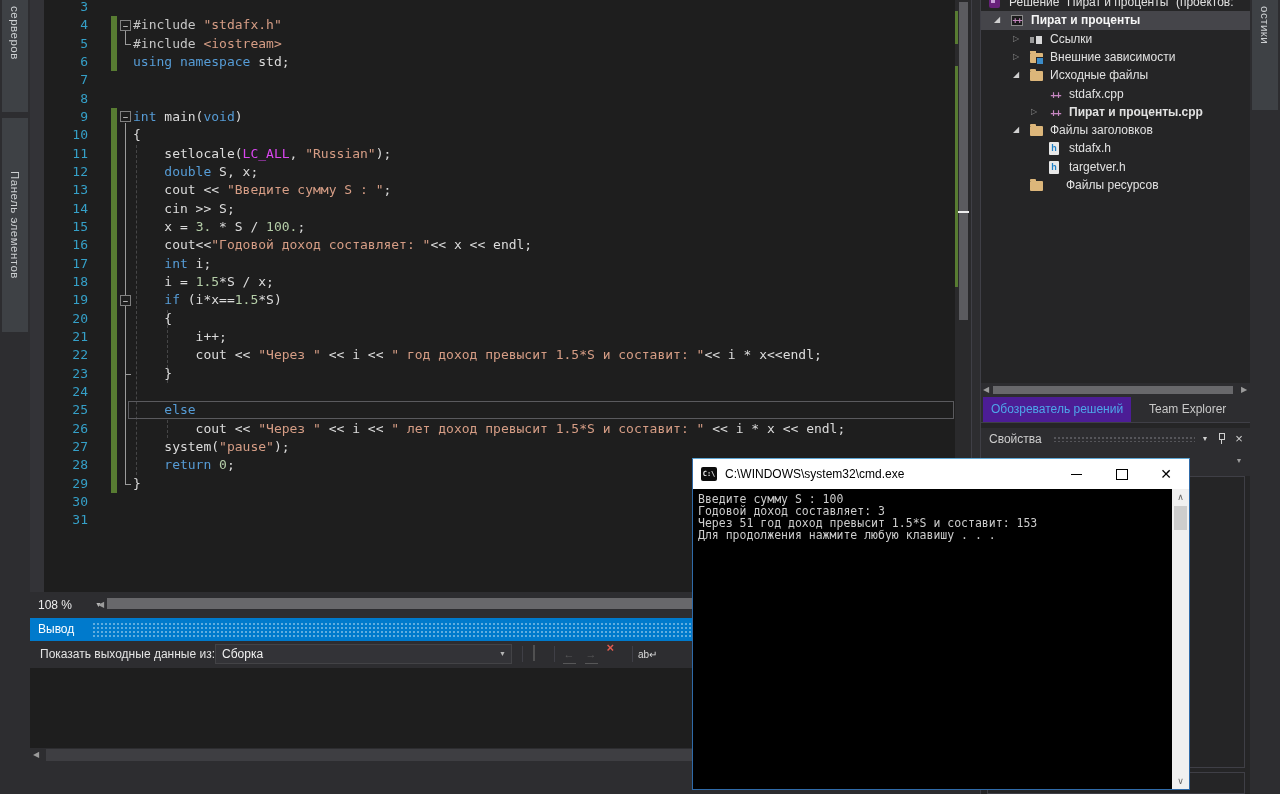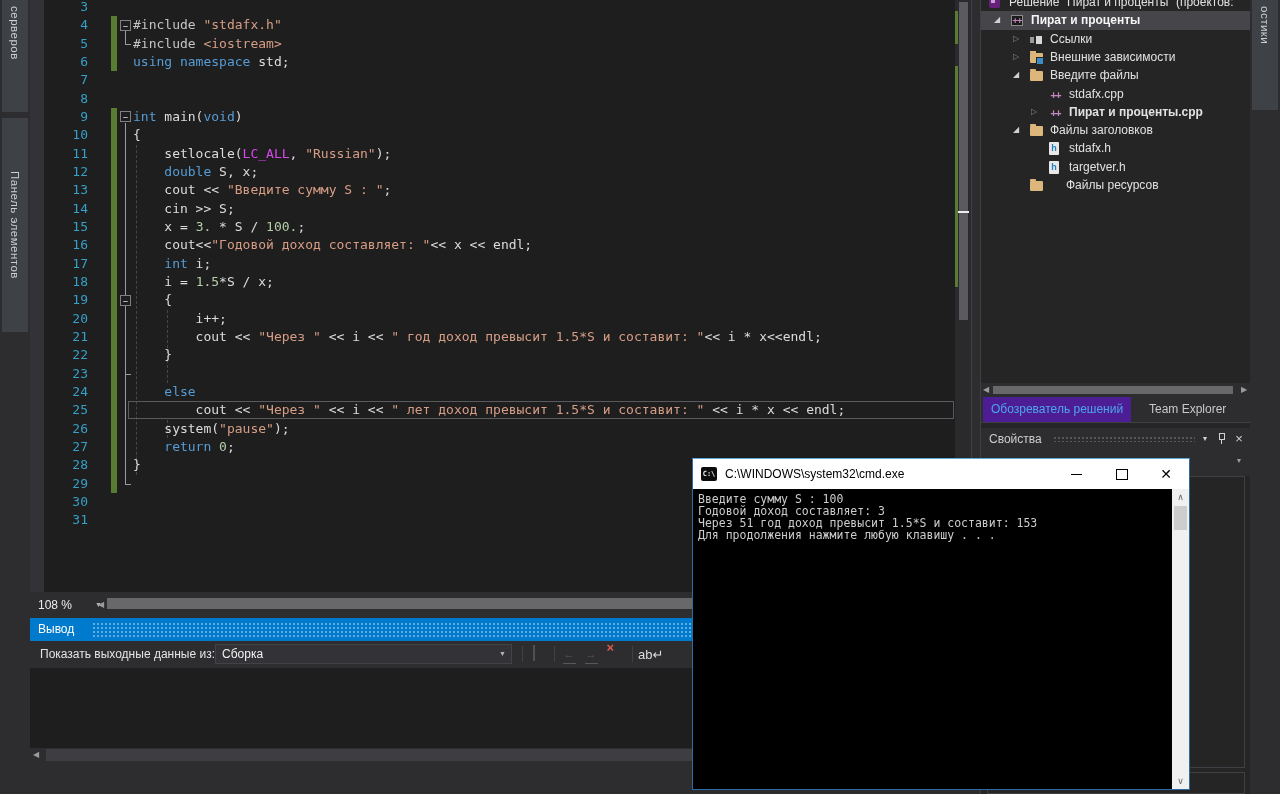--- a/index.html
+++ b/index.html
@@ -57,21 +57,21 @@
              box-sizing:border-box;color:#f1f1f1;line-height:18px;padding-left:6px;}
   #out-combo .dd{position:absolute;right:5px;top:0;font-size:7px;line-height:18px;color:#b5b5b5;}
   .tsep{position:absolute;top:5px;width:1px;height:16px;background:#3f3f46;}
   .obtn{position:absolute;top:5px;width:18px;height:17px;}
   .msg-icon{border:1px solid #6e6e6e;width:12px;height:9px;margin:3px;box-sizing:border-box;
             background:repeating-linear-gradient(#6e6e6e 0 1px,transparent 1px 3px);opacity:.55}
   .arr-gray{color:#6a6a6a;font-size:11px;line-height:17px;text-align:center;display:block;border-bottom:1px solid #6a6a6a;width:13px;margin:0 auto;opacity:.7}
   .clear-ic{position:relative;width:13px;height:11px;margin:2px auto;
             background:repeating-linear-gradient(#e8e8e8 0 2px,transparent 2px 5px);}
   .clear-ic::after{content:"×";position:absolute;right:-4px;top:-6px;color:#e05a4e;font-weight:bold;font-size:13px;}
-  .wrap-ic{color:#dcdcdc;font-size:13px;line-height:17px;}
+  .wrap-ic{color:#dcdcdc;font-size:10px;line-height:17px;}
   #out-content{left:0;top:50px;width:950px;height:80px;background:#1e1e1e;}
   #out-hscroll{left:0;top:130px;width:950px;height:14px;background:#2d2d30;}
   #out-hscroll .track{position:absolute;left:16px;top:1px;right:0;height:12px;background:#3e3e42;}
   #out-tabs{left:0;top:144px;width:950px;height:32px;background:#2d2d30;font-size:12px;}
   .btab{position:absolute;top:3px;height:22px;line-height:22px;padding:0 9px;color:#d0d0d0;margin-top:48px;}
   .btab.active{border:1px solid #4d4d52;background:#252526;color:#4ea6ea;}
 
   
   #rpanel{left:980px;top:0;width:270px;height:794px;background:#252526;border-left:1px solid #3f3f46;box-sizing:border-box;}
   .trow{position:absolute;left:0;width:270px;height:18.3px;font-size:12px;line-height:18.3px;white-space:nowrap;}
@@ -202,20 +202,21 @@
         <div class="cl"><span class="c-k">int</span><span class="c-p"> main(</span><span class="c-k">void</span><span class="c-p">)</span></div>
         <div class="cl"><span class="c-p">{</span></div>
         <div class="cl"><span class="c-p">    setlocale(</span><span class="c-m">LC_ALL</span><span class="c-p">, </span><span class="c-s">"Russian"</span><span class="c-p">);</span></div>
         <div class="cl"><span class="c-p">    </span><span class="c-k">double</span><span class="c-p"> S, x;</span></div>
         <div class="cl"><span class="c-p">    cout &lt;&lt; </span><span class="c-s">"Введите сумму S : "</span><span class="c-p">;</span></div>
         <div class="cl"><span class="c-p">    cin &gt;&gt; S;</span></div>
         <div class="cl"><span class="c-p">    x = </span><span class="c-n">3.</span><span class="c-p"> * S / </span><span class="c-n">100.</span><span class="c-p">;</span></div>
         <div class="cl"><span class="c-p">    cout&lt;&lt;</span><span class="c-s">"Годовой доход составляет: "</span><span class="c-p">&lt;&lt; x &lt;&lt; endl;</span></div>
         <div class="cl"><span class="c-p">    </span><span class="c-k">int</span><span class="c-p"> i;</span></div>
         <div class="cl"><span class="c-p">    i = </span><span class="c-n">1.5</span><span class="c-p">*S / x;</span></div>
+        <div class="cl"><span class="c-p">    </span><span class="c-k">if</span><span class="c-p"> (i*x==</span><span class="c-n">1.5</span><span class="c-p">*S)</span></div>
         <div class="cl"><span class="c-p">    {</span></div>
         <div class="cl"><span class="c-p">        i++;</span></div>
         <div class="cl"><span class="c-p">        cout &lt;&lt; </span><span class="c-s">"Через "</span><span class="c-p"> &lt;&lt; i &lt;&lt; </span><span class="c-s">" год доход превысит 1.5*S и составит: "</span><span class="c-p">&lt;&lt; i * x&lt;&lt;endl;</span></div>
         <div class="cl"><span class="c-p">    }</span></div>
         <div class="cl"></div>
         <div class="cl"><span class="c-p">    </span><span class="c-k">else</span></div>
         <div class="cl"><span class="c-p">        cout &lt;&lt; </span><span class="c-s">"Через "</span><span class="c-p"> &lt;&lt; i &lt;&lt; </span><span class="c-s">" лет доход превысит 1.5*S и составит: "</span><span class="c-p"> &lt;&lt; i * x &lt;&lt; endl;</span></div>
         <div class="cl"><span class="c-p">    system(</span><span class="c-s">"pause"</span><span class="c-p">);</span></div>
         <div class="cl"><span class="c-p">    </span><span class="c-k">return</span><span class="c-p"> </span><span class="c-n">0</span><span class="c-p">;</span></div>
         <div class="cl"><span class="c-p">}</span></div>
@@ -293,21 +294,21 @@
           <span class="lab" style="left: 69px;">Ссылки</span>
         </div>
         <div class="trow" style="top: 47.9px;">
           <span class="arrow col" style="left: 32px;">▷</span>
           <span class="ticon i-folder-deps" style="left: 49px;"></span>
           <span class="lab" style="left: 69px;">Внешние зависимости</span>
         </div>
         <div class="trow" style="top: 66.2px;">
           <span class="arrow exp" style="left: 32px;">◢</span>
           <span class="ticon i-folder" style="left: 49px;"></span>
-          <span class="lab" style="left: 69px;">Введите файлы</span>
+          <span class="lab" style="left: 69px;">Исходные файлы</span>
         </div>
         <div class="trow" style="top: 84.5px;">
           <span class="ticon i-cpp" style="left: 68px;">++</span>
           <span class="lab" style="left: 88px;">stdafx.cpp</span>
         </div>
         <div class="trow" style="top: 102.8px;">
           <span class="arrow col" style="left: 50px;">▷</span>
           <span class="ticon i-cpp" style="left: 68px;">++</span>
           <span class="lab" style="left: 88px; font-weight: bold;">Пират и проценты.cpp</span>
         </div>

